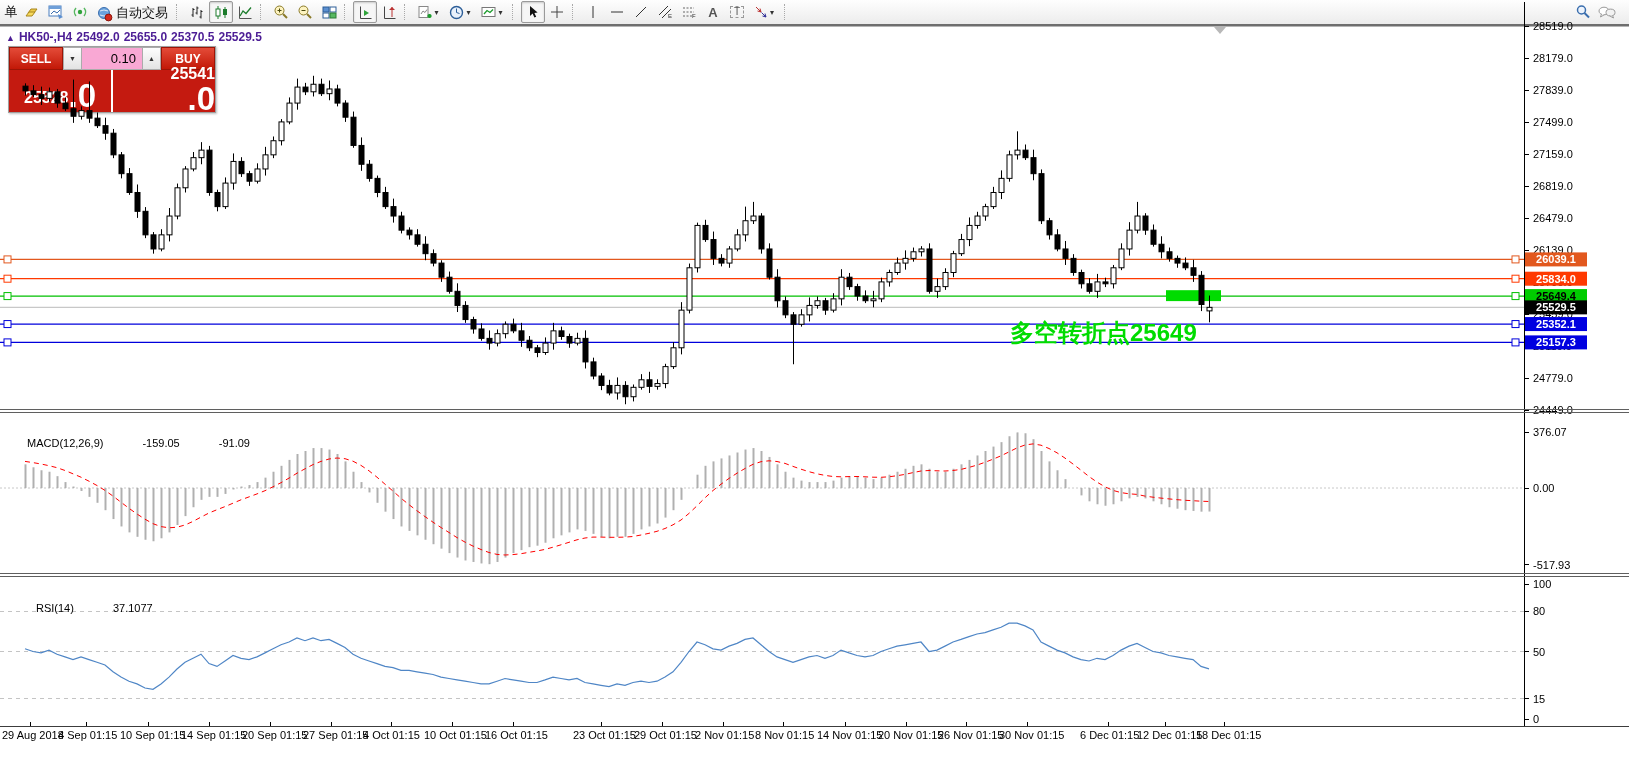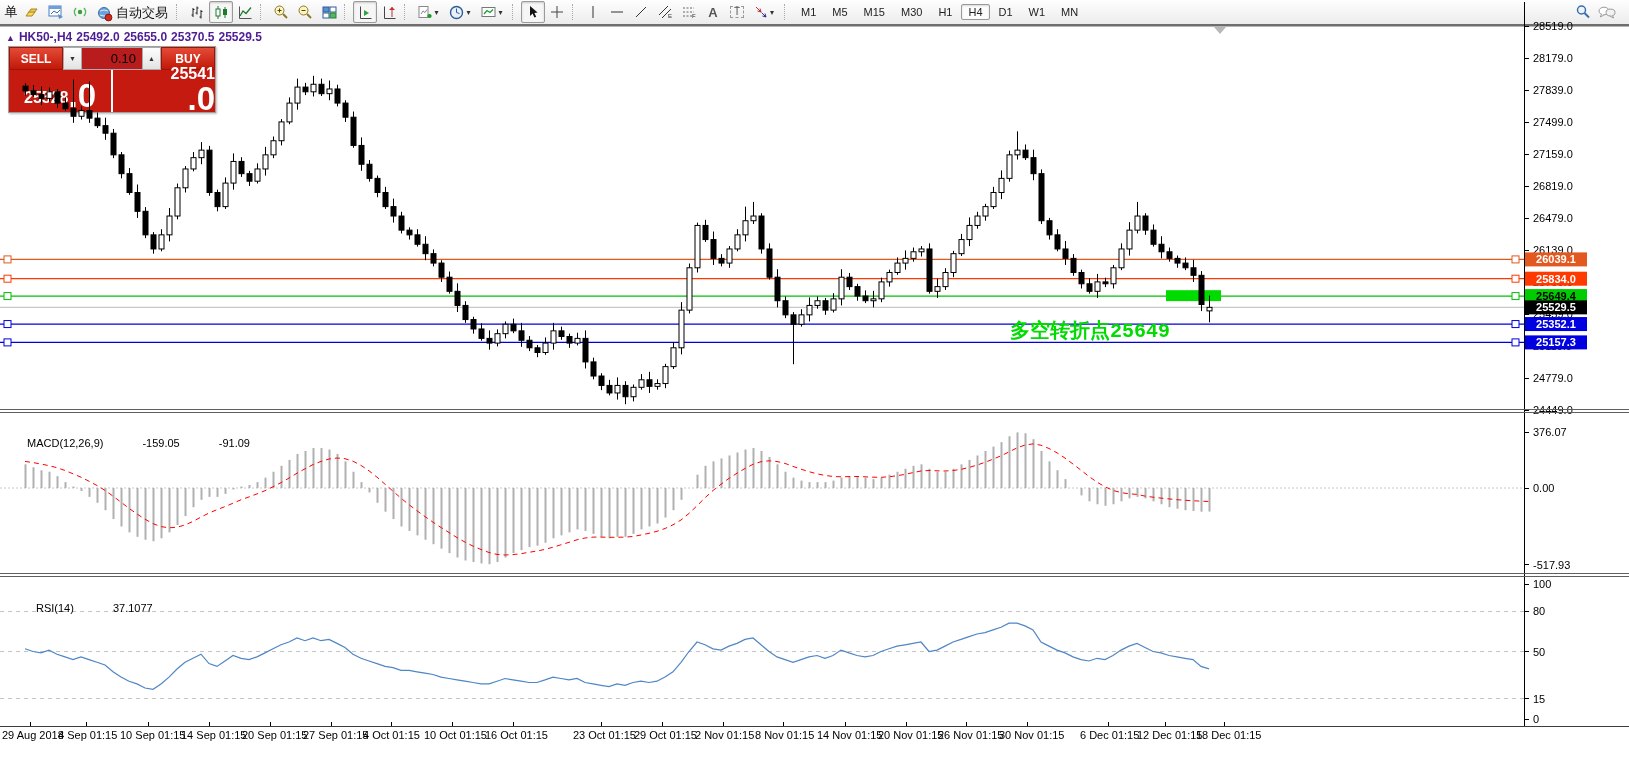--- a/index.html
+++ b/index.html
@@ -30,31 +30,31 @@
   
   .trade-panel{position:absolute;left:8px;top:46px;width:206px;background:#fff;
                border:1px solid #9f9f9f;box-shadow:1px 1px 2px rgba(0,0,0,.25);}
   .tp-row1{display:flex;height:23px;}
   .btn-red{background:linear-gradient(#e44b38,#c21807);color:#fff;font-size:12px;font-weight:bold;
            display:flex;align-items:center;justify-content:center;border:1px solid #9d1406;}
   .tp-sell,.tp-buy{width:52px;}
   .vol-btn{width:17px;background:linear-gradient(#fdfdfd,#e3e3e3);border:1px solid #ababab;
            display:flex;align-items:center;justify-content:center;font-size:7px;color:#333;}
   .vol-input{flex:1;border:1px solid #ababab;border-left:none;border-right:none;
-             font-size:13px;color:#000;display:flex;align-items:center;justify-content:flex-end;padding-right:6px;background:#b91c1c;}
+             font-size:13px;color:#000;display:flex;align-items:center;justify-content:flex-end;padding-right:6px;background:#f9a8d4;}
   .tp-row2{display:flex;height:42px;background:#fff;}
   .price-box{flex:1;background:#c41a10;color:#fff;display:flex;align-items:flex-end;justify-content:center;
              padding-bottom:3px;}
   .price-box + .price-box{margin-left:2px;flex-direction:column;}
   .pb-main{font-size:16px;font-weight:bold;line-height:1;margin-bottom:3px;}
   .pb-big{font-size:33px;font-weight:bold;line-height:.82;}
   
   .ind-header{position:absolute;font-size:11px;color:#000;z-index:5;}
   .ind-header span{margin-right:15px;padding-left:24px;}
-  .annotation{position:absolute;left:1010px;top:317px;font-size:20px;font-weight:bold;color:#00dc00;z-index:6;white-space:nowrap;font-family:Liberation Mono, monospace;}
+  .annotation{position:absolute;left:1010px;top:317px;font-size:24px;font-weight:bold;color:#00dc00;z-index:6;white-space:nowrap;}
   .shift-marker{position:absolute;left:1214px;top:27px;width:0;height:0;z-index:6;
                 border-left:6px solid transparent;border-right:6px solid transparent;border-top:7px solid #b8b8b8;}
   svg.chart{position:absolute;left:0;top:0;z-index:2;}
 </style>
 </head>
 <body>
 
 <div class="screen">
 
   <div class="toolbar">
@@ -244,31 +244,20 @@
       <div class="tbtn" style="width:30px">
         <svg width="14" height="14" viewBox="0 0 14 14">
             <path d="M2 2 L7 7 M7 7 l-1 -3.5 M7 7 l-3.5 -1" stroke="#b33" fill="none"></path>
             <path d="M12 12 L7.5 7.5 M12 12 l-3.5 -1 M12 12 l-1 -3.5" stroke="#339" fill="none"></path>
           </svg>
         <span class="caret">▾</span>
       </div>
     </div>
 
     <div class="grip"></div>
-    <div class="tb-group" id="tf-group">
-        <div class="tf-btn">M1</div>
-        <div class="tf-btn">M5</div>
-        <div class="tf-btn">M15</div>
-        <div class="tf-btn">M30</div>
-        <div class="tf-btn">H1</div>
-        <div class="tf-btn active">H4</div>
-        <div class="tf-btn">D1</div>
-        <div class="tf-btn">W1</div>
-        <div class="tf-btn">MN</div>
-      </div>
 
     <div class="tb-right">
       <div class="tbtn">
         <svg width="16" height="16" viewBox="0 0 16 16">
             <circle cx="6.5" cy="6" r="4" fill="#eef4fc" stroke="#3a6eae" stroke-width="1.5"></circle>
             <line x1="9.5" y1="9" x2="14" y2="13.5" stroke="#3a6eae" stroke-width="2"></line>
           </svg>
       </div>
       <div class="tbtn">
         <svg width="18" height="15" viewBox="0 0 18 15">

